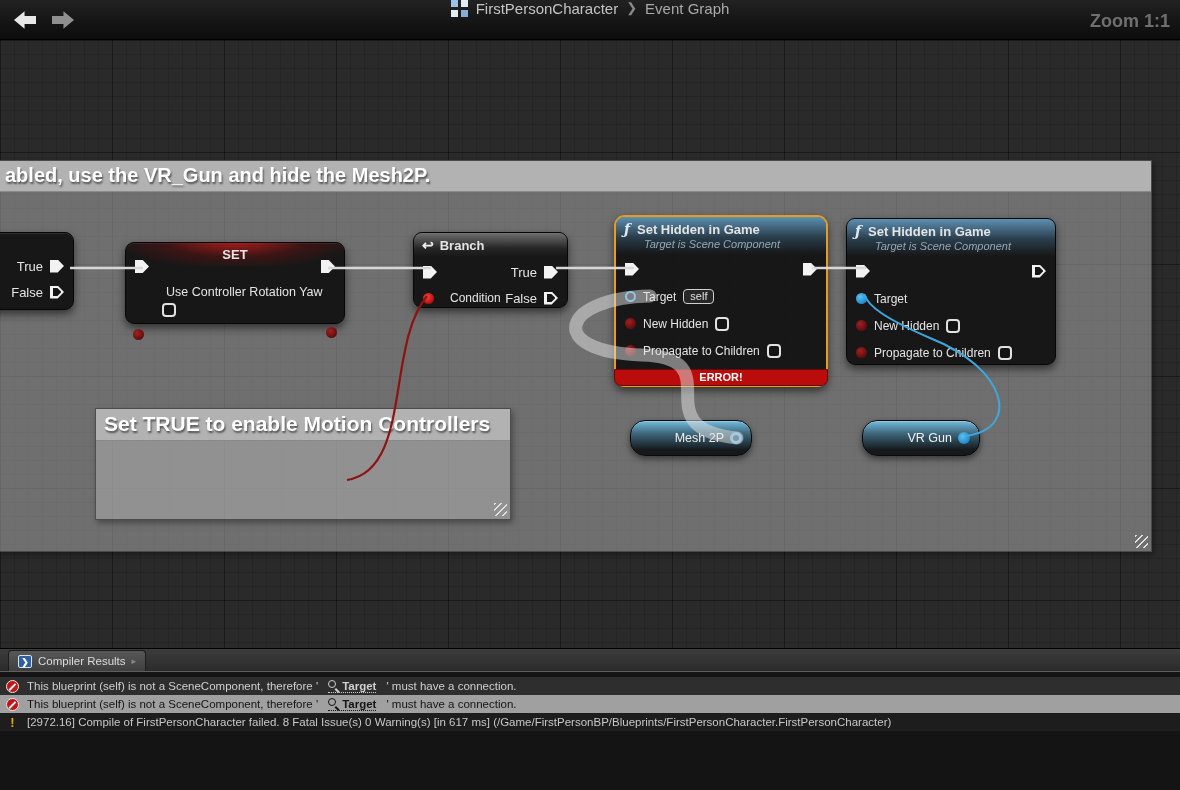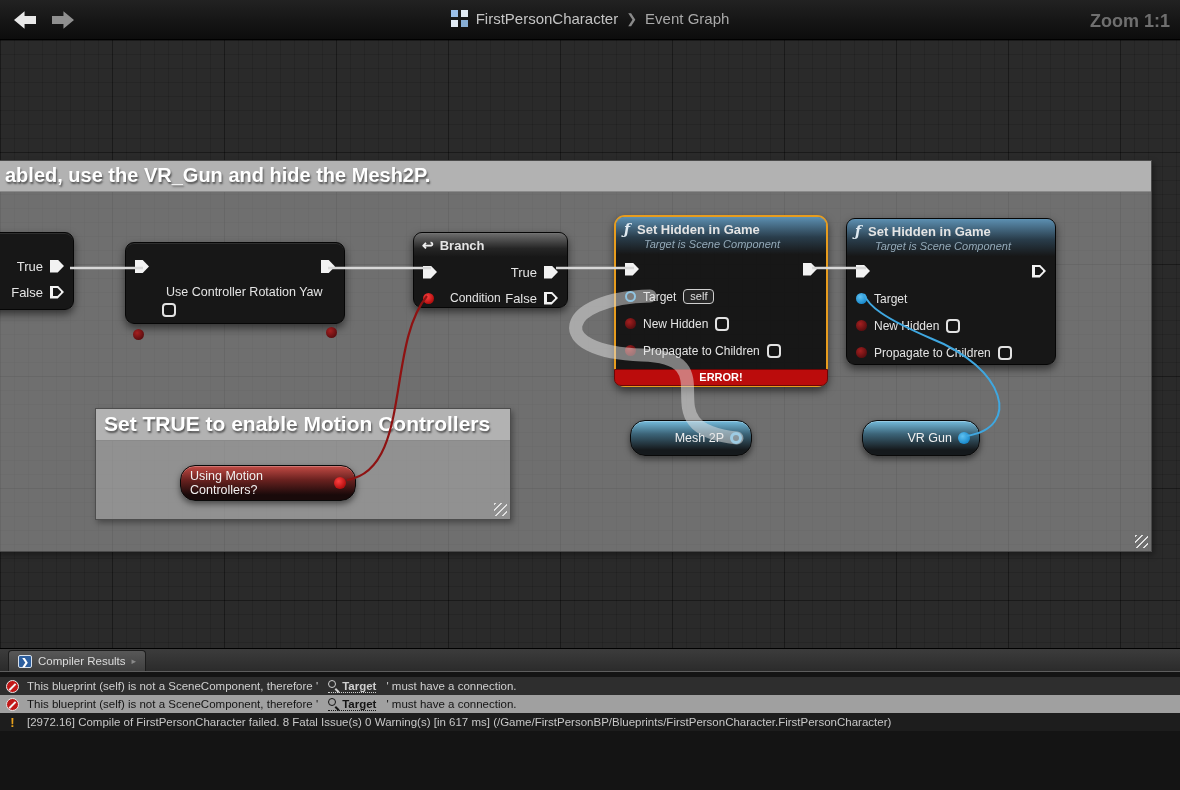--- a/index.html
+++ b/index.html
@@ -10,21 +10,21 @@
   
   #topbar { position:absolute; left:0; top:0; width:1180px; height:40px;
     background:linear-gradient(180deg,#222 0%,#141414 60%,#0c0c0c 100%);
     border-bottom:1px solid #000; z-index:10; }
   .nav-arrow { position:absolute; top:11px; width:22px; height:18px; cursor:pointer; }
   .nav-back { left:14px; background:#e8e8e8;
     clip-path:polygon(100% 28%,48% 28%,48% 2%,0 50%,48% 98%,48% 72%,100% 72%); }
   .nav-fwd { left:52px; background:#8f8f8f;
     clip-path:polygon(0 28%,52% 28%,52% 2%,100% 50%,52% 98%,52% 72%,0 72%); }
   #crumb { position:absolute; left:0; right:0; top:0; height:36px; display:flex;
-    align-items:center; justify-content:center; gap:8px; color:#c4c4c4; font-size:15px; }
+    justify-content:center; gap:8px; color:#c4c4c4; font-size:15px; }
   .bp-icon { width:17px; height:17px; position:relative; display:inline-block; }
   .bp-icon i { position:absolute; width:7px; height:7px; }
   .bp-icon .c1{left:0;top:0;background:#9cc0e8;} .bp-icon .c2{right:0;top:0;background:#e2ebf4;}
   .bp-icon .c3{left:0;bottom:0;background:#e2ebf4;} .bp-icon .c4{right:0;bottom:0;background:#86add4;}
   .crumb-sep { color:#8a8a8a; font-size:13px; }
   .crumb-page { color:#a9a9a9; }
   #zoom-label { position:absolute; right:10px; top:11px; color:#6f6f6f;
     font-size:18px; font-weight:bold; }
 
   
@@ -211,20 +211,21 @@
         <span>True</span>
         <span class="exec"></span>
       </div>
       <div class="pin-row">
         <span>False</span>
         <span class="exec hollow"></span>
       </div>
     </div>
 
     <div class="node" id="node-set">
+      <div class="node-hdr hdr-set">SET</div>
       <span class="exec exec-in"></span>
       <span class="exec exec-out"></span>
       <span class="dot dot-bool dot-in"></span>
       <span class="dot dot-bool dot-out"></span>
       <span class="set-label">Use Controller Rotation Yaw</span>
       <span class="chk"></span>
     </div>
 
     <div class="node" id="node-branch">
       <div class="node-hdr hdr-branch">
@@ -306,24 +307,20 @@
       </div>
     </div>
 
     <div class="pill pill-blue" id="pill-mesh2p">
       <span>Mesh 2P</span>
       <span class="dot dot-obj-ring"></span>
     </div>
     <div class="pill pill-blue" id="pill-vrgun">
       <span>VR Gun</span>
       <span class="dot dot-obj"></span>
-    </div>
-    <div class="pill pill-red" id="pill-motion">
-      <span>Using Motion Controllers?</span>
-      <span class="dot dot-bool-lit"></span>
     </div>
 
   </div>
 
   <div id="compiler">
     <div id="tabstrip">
       <div id="tab-compiler">
         <span class="console-icon">❯</span>
         <span>Compiler Results</span>
         <span class="tab-caret">▸</span>

